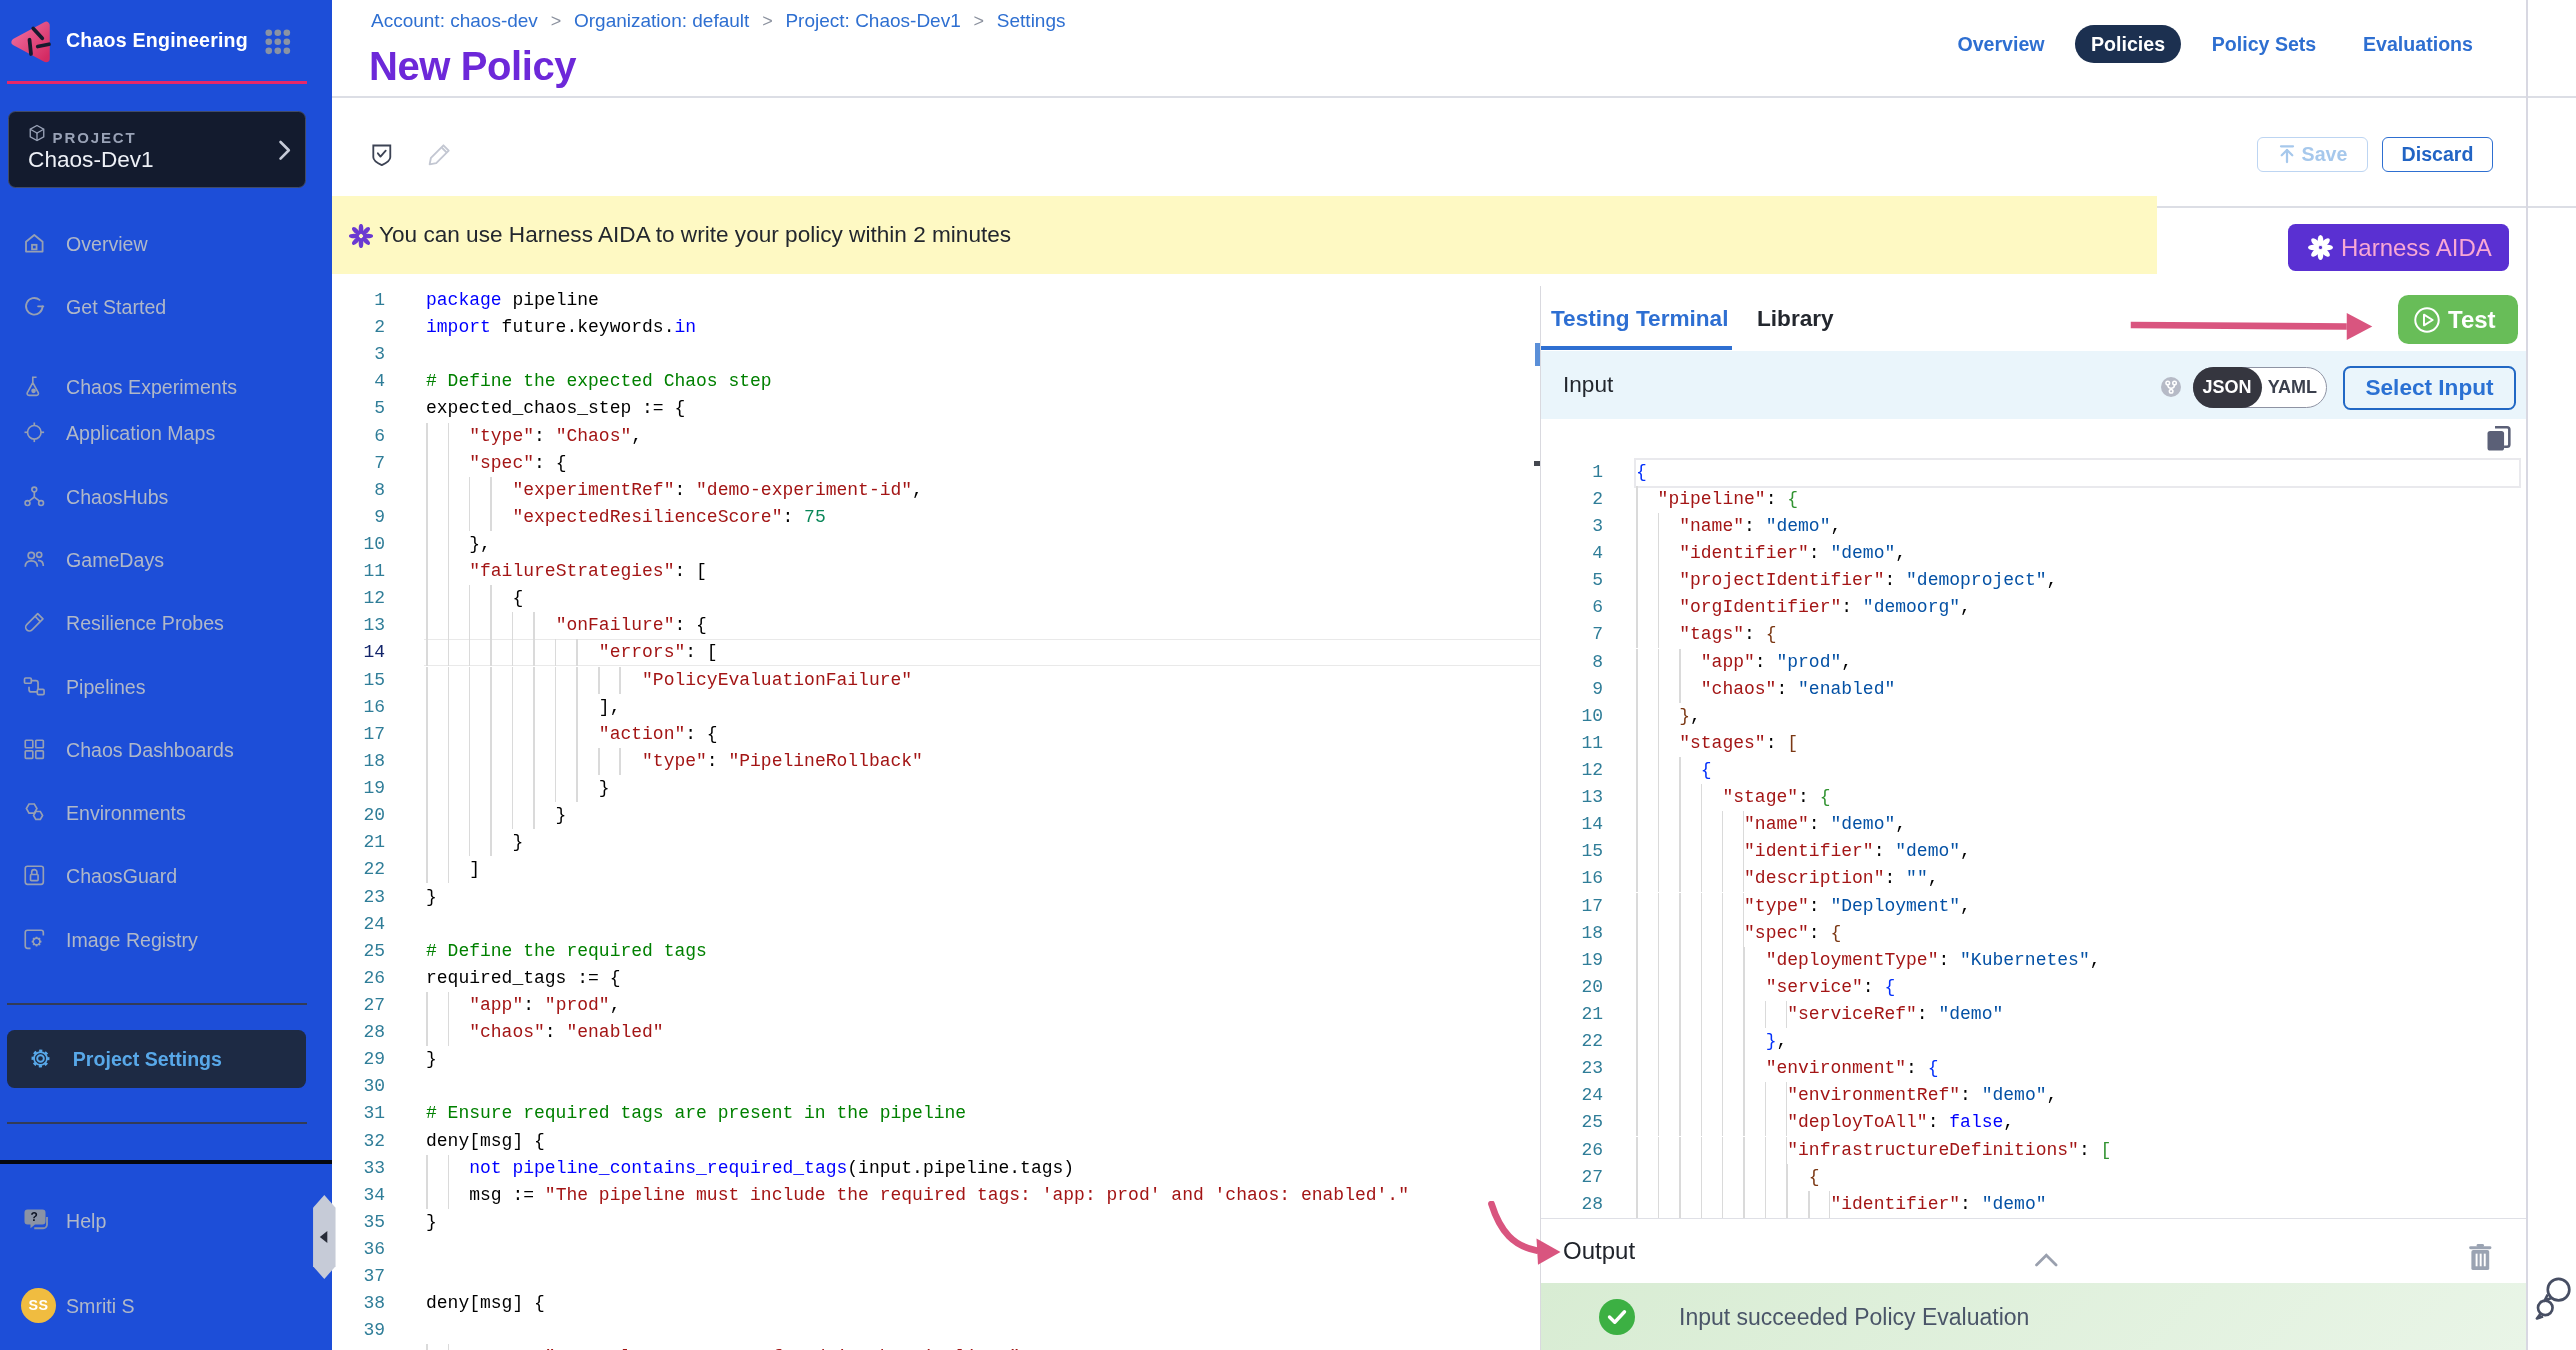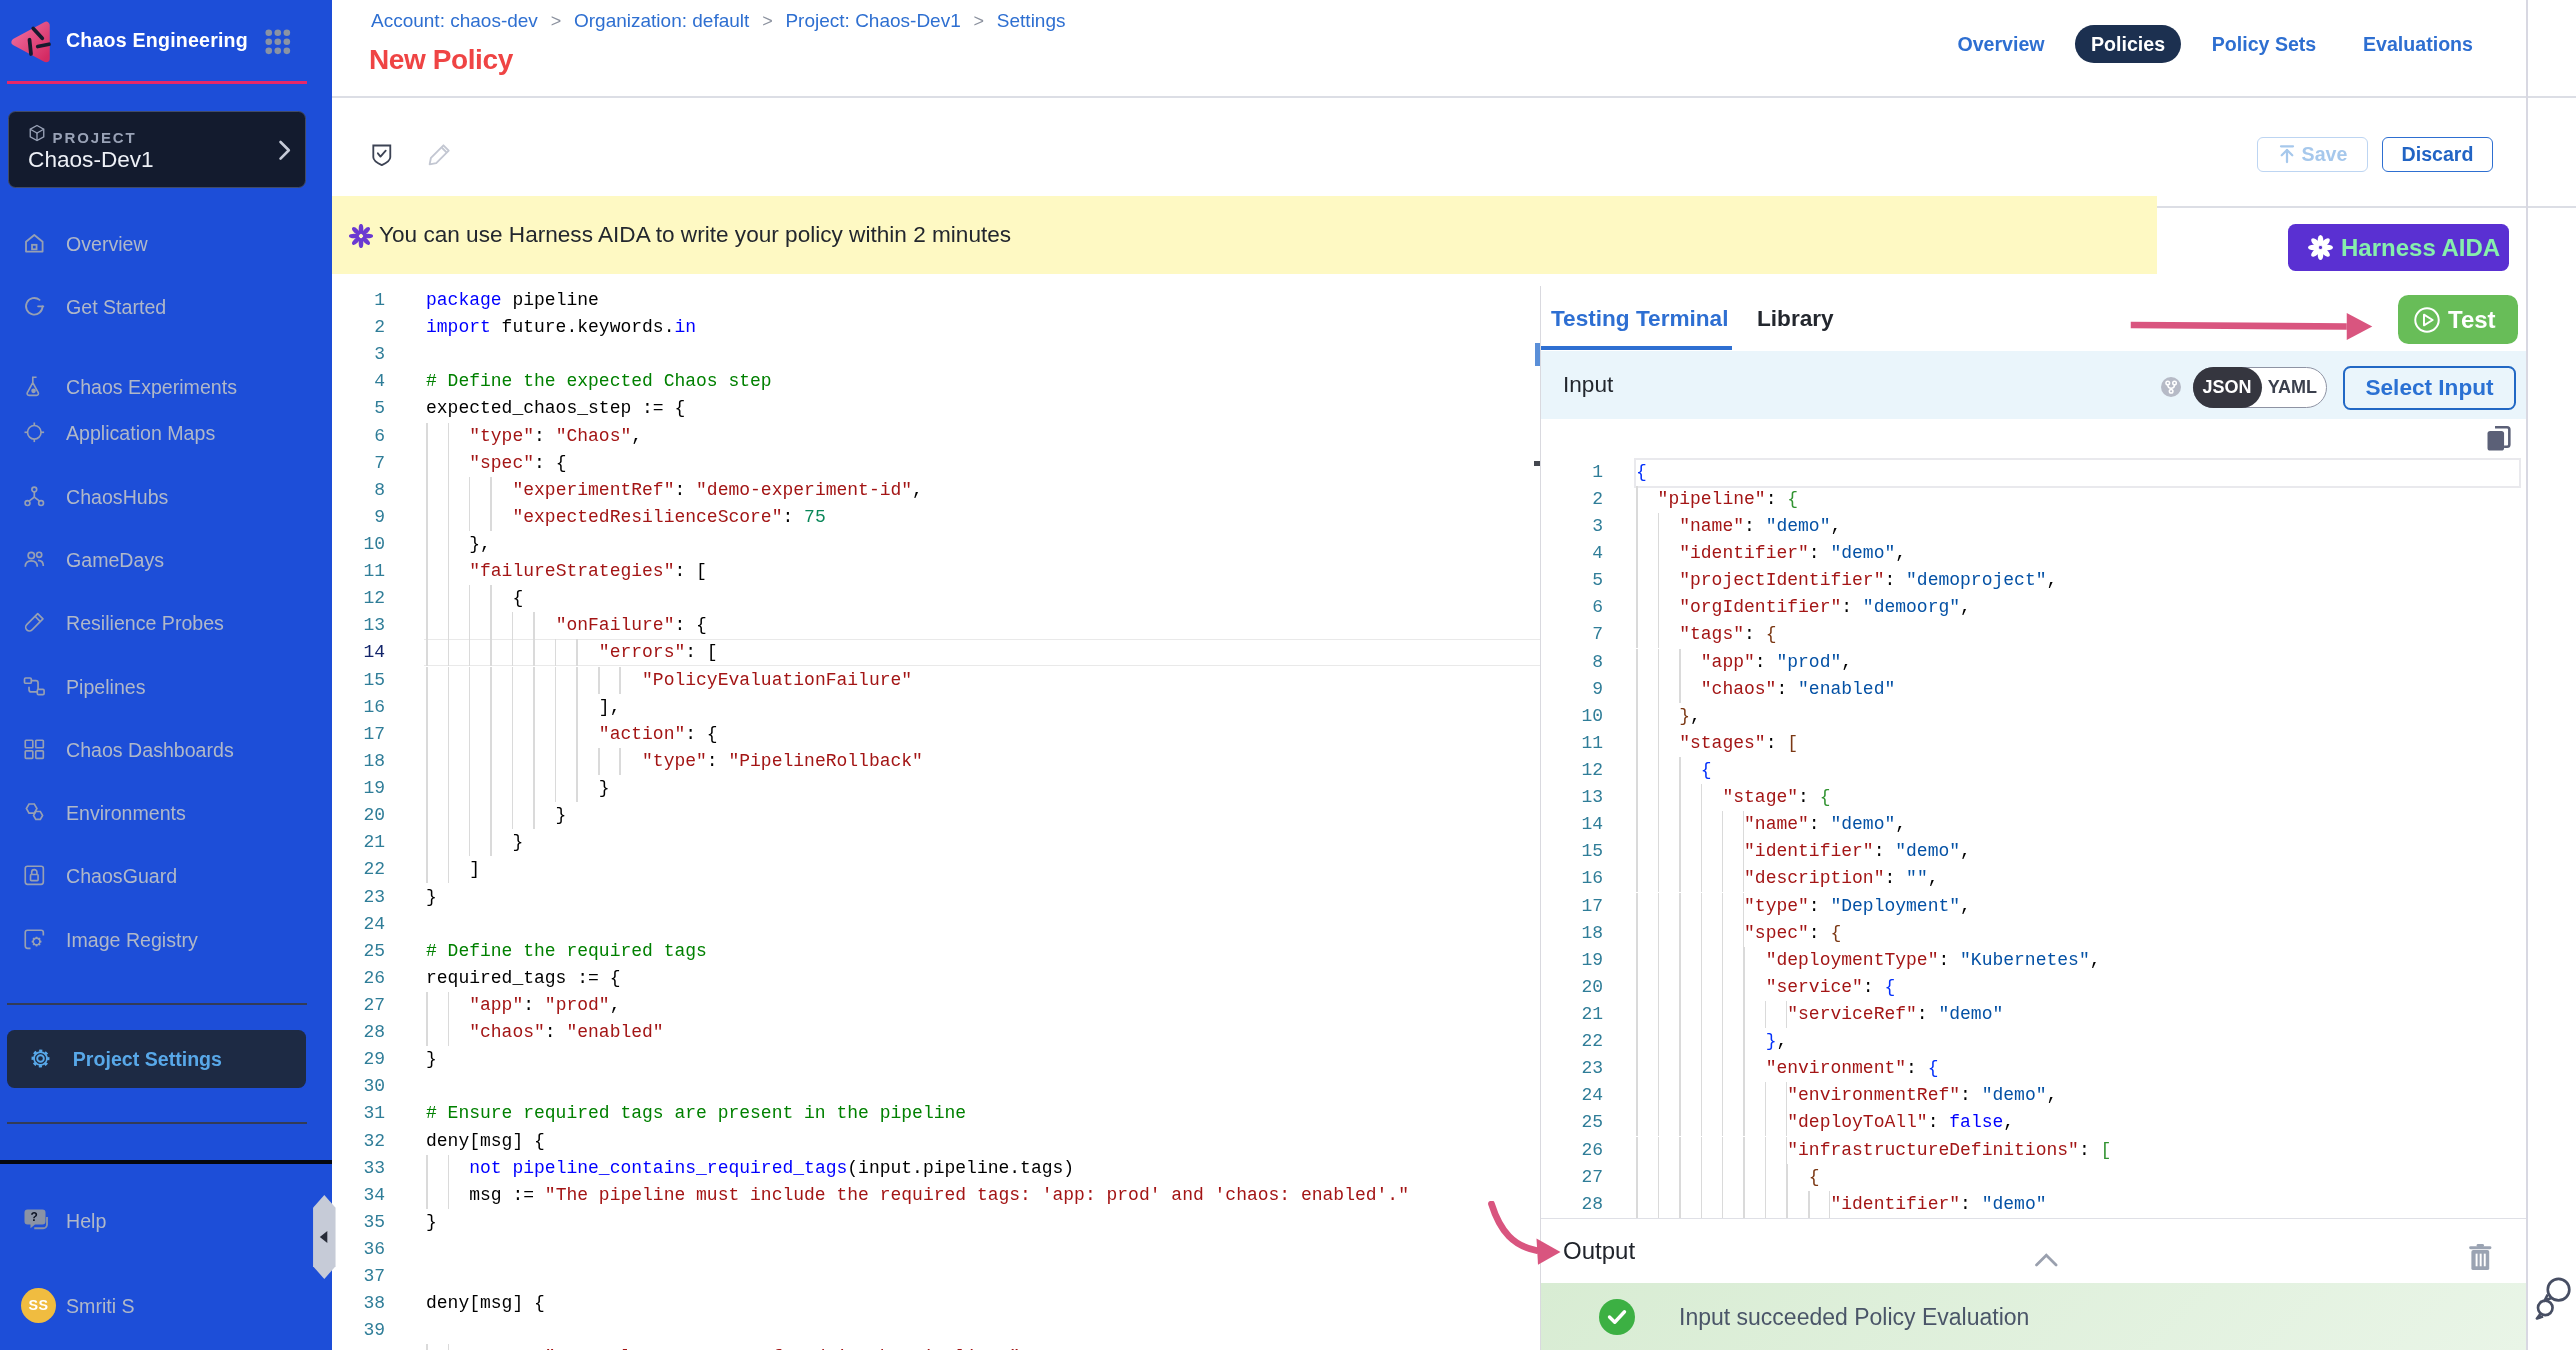--- a/index.html
+++ b/index.html
@@ -20,31 +20,31 @@
 #psettings{position:absolute;left:6.8px;top:1030px;width:299px;height:58px;background:#1d2a44;border-radius:7.5px}
 #psettings .tx{position:absolute;left:66px;top:50%;transform:translateY(-50%);font-size:19.6px;font-weight:600;color:#58a8e9}
 #psettings .ic{position:absolute;left:22.6px;top:17.3px;width:23px;height:23px}
 .seam{position:absolute;left:0;top:1160px;width:332px;height:3.8px;background:#05080f}
 #help{position:absolute;left:0;top:1189px;width:332px;height:63px}
 #user{position:absolute;left:0;top:1274px;width:332px;height:63px}
 #user .av{position:absolute;left:21px;top:14.3px;width:35px;height:35px;border-radius:50%;background:#f0bc40;color:#fff;font-size:14.3px;font-weight:bold;text-align:center;line-height:35px;letter-spacing:0.4px}
 
 #crumbs{position:absolute;left:371px;top:9.8px;height:22.6px;display:flex;align-items:center;gap:12.8px;font-size:19px;color:#2e6fd1;white-space:nowrap}
 #crumbs .sep{color:#8b919e;font-size:18px}
-#title{position:absolute;left:369px;top:44px;font-size:28px;font-weight:bold;color:#ef4444;letter-spacing:-0.4px}
+#title{position:absolute;left:369px;top:44px;font-size:40px;font-weight:bold;color:#6d28d9;letter-spacing:-0.4px}
 .hline{position:absolute;left:332px;width:2244px;height:1.5px;background:#dcdee5}
 #topnav span{position:absolute;top:25px;height:38px;line-height:38px;font-size:19.6px;font-weight:600;color:#2e6fd1;transform:translateX(-50%);white-space:nowrap}
 #topnav .pill{background:#1c3050;color:#fff;border-radius:19px;padding:0 16px}
 
 #saveb{position:absolute;left:2257px;top:137px;width:111px;height:35px;border:1.5px solid #bdd5f2;border-radius:6px;color:#a6c8ec;font-size:19.6px;font-weight:600;text-align:center;line-height:32px}
 #discb{position:absolute;left:2382px;top:137px;width:111px;height:35px;border:1.5px solid #2e6fd1;border-radius:6px;color:#2264c4;font-size:19.6px;font-weight:bold;text-align:center;line-height:32px}
 
 #banner{position:absolute;left:332px;top:196px;width:1825px;height:78px;background:#fef9c3}
 #banner .btx{position:absolute;left:47px;top:50%;transform:translateY(-50%);font-size:22.6px;color:#23272e}
-#aidab{position:absolute;left:2288px;top:224px;width:221px;height:47px;background:#5a30d2;border-radius:7.5px;color:#86efac;font-size:24px;font-weight:bold}
+#aidab{position:absolute;left:2288px;top:224px;width:221px;height:47px;background:#5a30d2;border-radius:7.5px;color:#f9a8d4;font-size:24px;font-weight:normal}
 #aidab span{position:absolute;left:53px;top:50%;transform:translateY(-50%);white-space:nowrap}
 
 .ln{position:absolute;height:27px;line-height:27px;font-family:"Liberation Mono",monospace;font-size:18px;color:#2f7d98;text-align:right}
 .cl{position:absolute;height:27px;line-height:27px;font-family:"Liberation Mono",monospace;font-size:18px;white-space:pre}
 .cl .gd{position:absolute;left:0;top:0;height:27px;background:repeating-linear-gradient(to right,#dadada 0 1.5px,transparent 1.5px 21.5px)}
 .cl .ct{position:relative}
 .k{color:#0000ff}.p{color:#000}.s{color:#a31515}.c{color:#008000}.n{color:#098658}
 .ky{color:#a31515}.v{color:#0451a5}.kw{color:#0000ff}.b0{color:#0431fa}.b1{color:#319331}.b2{color:#7b3814}
 #cline14{position:absolute;left:424px;top:639px;width:1116px;height:27px;border-top:1.5px solid #e9e9e9;border-bottom:1.5px solid #e9e9e9}
 #num14{position:absolute;left:340px;top:639px;width:45px;height:27px;line-height:27px;font-family:"Liberation Mono",monospace;font-size:18px;color:#12246a;text-align:right;background:#fff}

